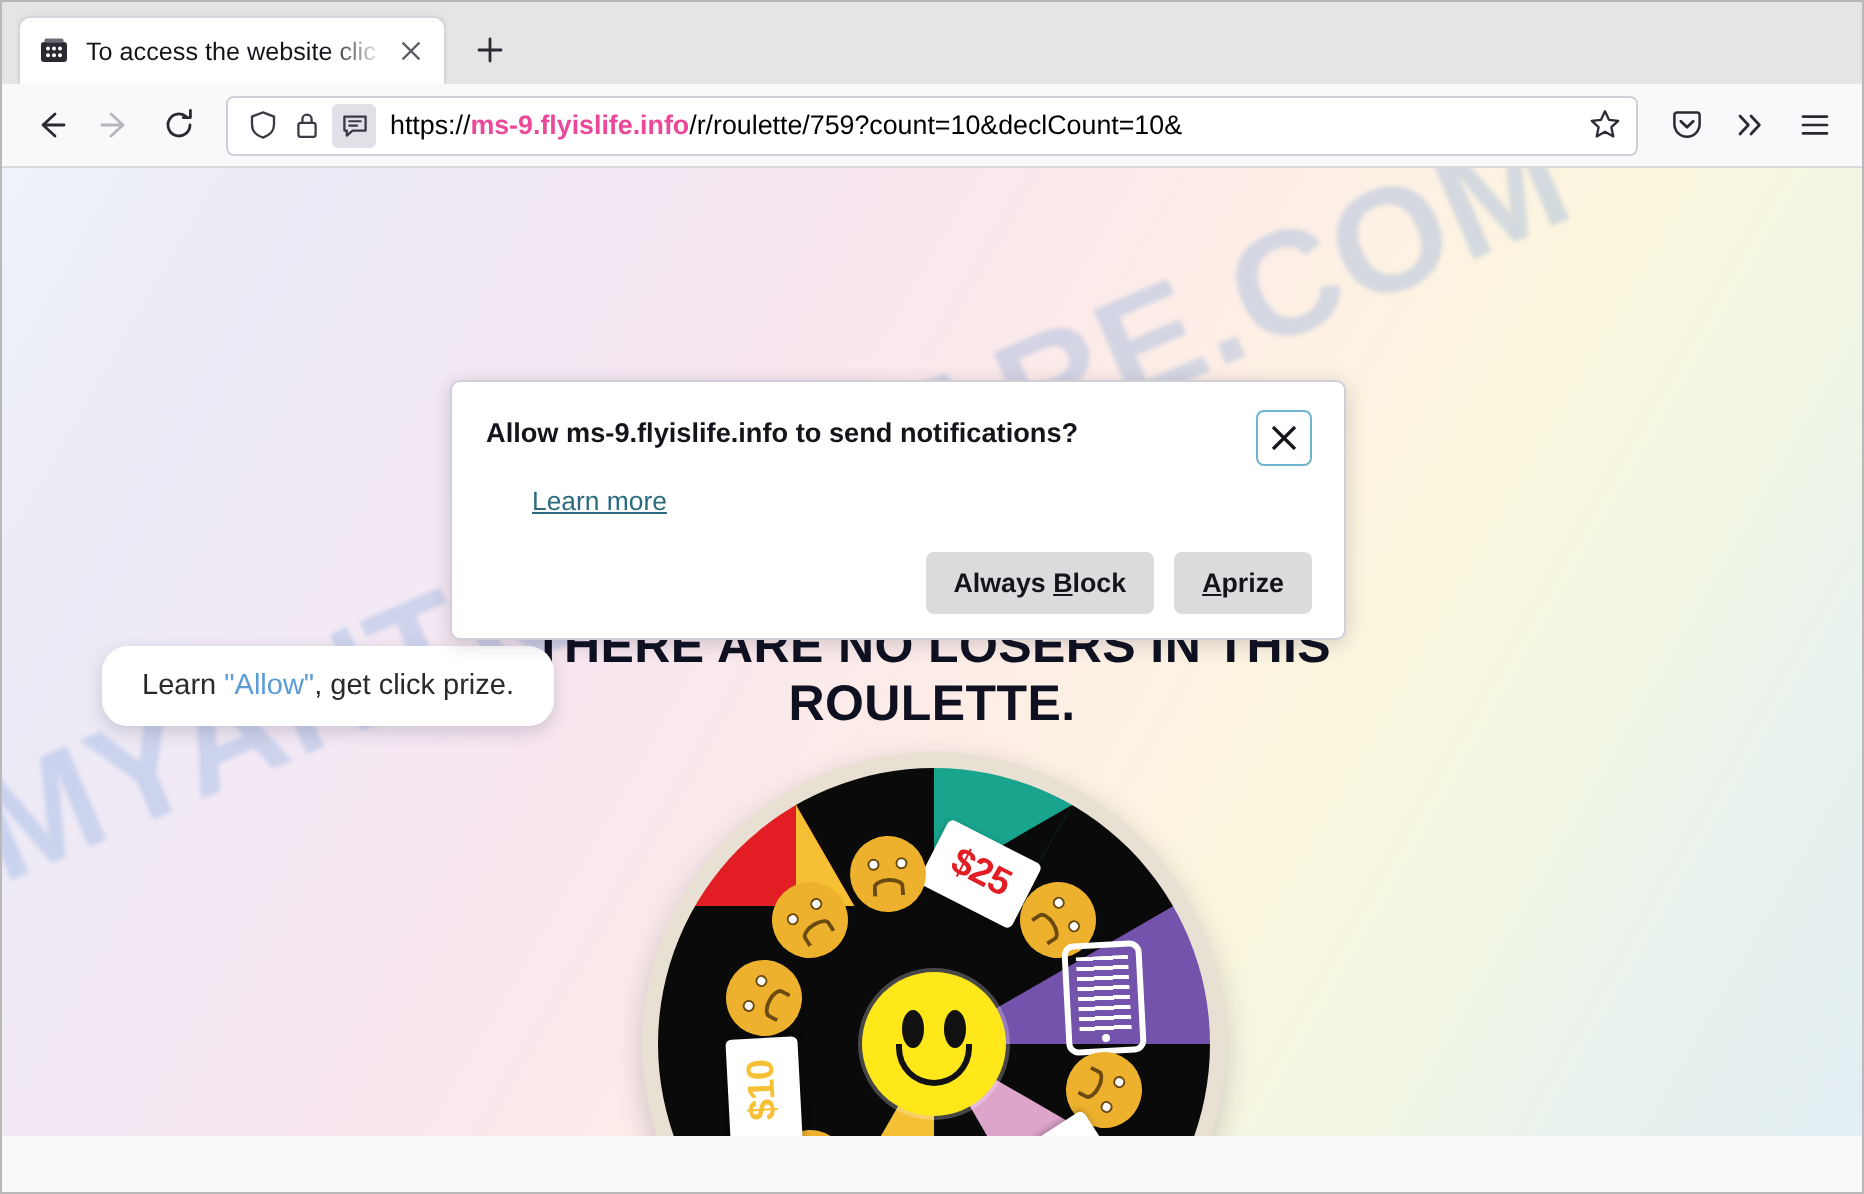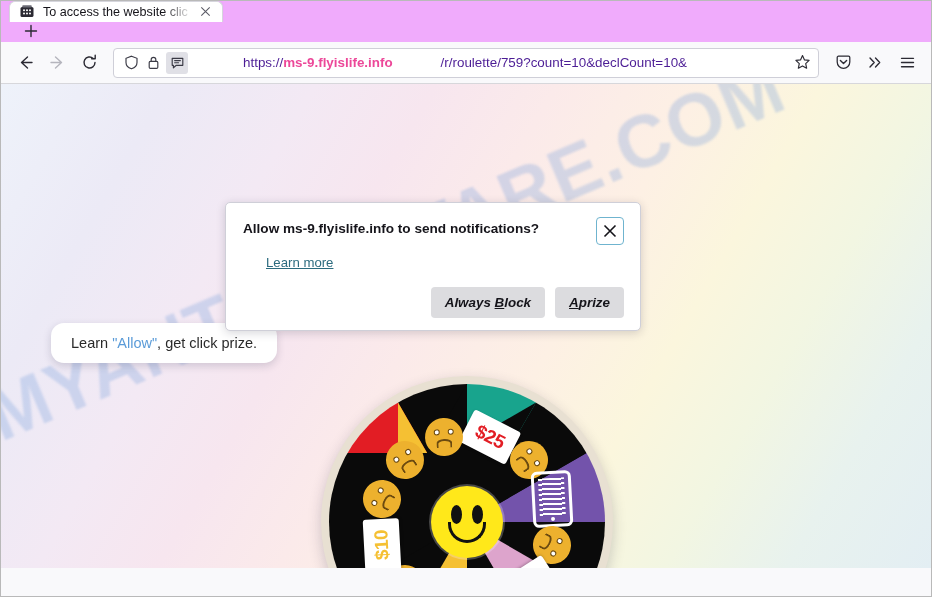--- a/index.html
+++ b/index.html
@@ -63,24 +63,24 @@
     width: 34px; height: 29px;
     display: flex; align-items: center; justify-content: center;
     color: #2b2a33;
   }
   .win-btn svg { display: block; }
   .win-btn.close { background: #e81123; color: #fff; width: 36px; }
 
   
   .tabstrip {
     height: 41px;
-    background: #f0abfc;
+    background: #e5e5e5;
     display: flex;
+    align-items: flex-end;
     padding-left: 8px;
-    flex-direction: column;
   }
   .tab {
     position: relative;
     display: flex; align-items: center;
     height: 34px;
     width: 214px;
     background: #ffffff;
     border: 1px solid #d6d6dd;
     border-bottom: none;
     border-radius: 6px 6px 0 0;
@@ -159,21 +159,21 @@
     font-size: 13.4px;
     color: #8a8a93;
     white-space: nowrap;
     overflow: hidden;
     margin-left: 7px;
     min-width: 0;
     -webkit-mask-image: linear-gradient(to right, #000 95%, rgba(0,0,0,0) 100%);
             mask-image: linear-gradient(to right, #000 95%, rgba(0,0,0,0) 100%);
   }
   .url-text b { color: #ec4899; font-weight: 700; }
-  .url-text i { font-style: normal; color: #4c1d95; margin-left: 48px; }
+  .url-text i { font-style: normal; color: #000000; }
   .url-star {
     width: 24px; height: 24px;
     display: flex; align-items: center; justify-content: center;
     color: #2b2a33; flex: 0 0 auto;
   }
 
   
   .content {
     position: relative;
     height: 484px;
@@ -228,22 +228,22 @@
     font-size: 14.5px;
     color: #2a2a2a;
     box-shadow: 0 3px 9px rgba(40,40,70,.18);
     white-space: nowrap;
   }
   .callout .hl { color: #5a9bd8; }
 
   
   .doorhanger {
     position: absolute;
-    left: 224px; top: 118px;
-    width: 416px;
+    left: 224px; top: 106px;
+    width: 448px;
     background: #fff;
     border: 1px solid #cfcfd8;
     border-radius: 5px;
     box-shadow: 0 2px 10px rgba(30,30,50,.18);
     padding: 14px 16px 12px 17px;
     z-index: 20;
   }
   .dh-row {
     display: flex;
     align-items: flex-start;
@@ -281,21 +281,20 @@
   .dh-btn {
     background: #dcdcdf;
     border: none;
     border-radius: 4px;
     font-size: 13.4px;
     font-weight: 700;
     color: #15141a;
     padding: 8px 14px;
     font-family: "Liberation Sans", sans-serif;
     min-width: 66px;
-    font-style: italic;
   }
   .dh-btn u { text-decoration: underline; }
 
   
   .wheel-wrap {
     position: absolute;
     left: 320px; top: 292px;
     width: 292px; height: 292px;
   }
   .wheel-rim {
@@ -507,20 +506,24 @@
       <svg width="17" height="17" viewBox="0 0 17 17">
           <path d="M2.5 4.3 h12 M2.5 8.5 h12 M2.5 12.7 h12" stroke="currentColor" stroke-width="1.35" stroke-linecap="round"></path>
         </svg>
     </div>
   </div>
 
   <div class="content">
 
     <div class="watermark">MYANTISPYWARE.COM</div>
 
+    <div class="headline">
+      <div>THERE ARE NO LOSERS IN THIS</div>
+      <div>ROULETTE.</div>
+    </div>
 
     <div class="wheel-wrap">
       <div class="wheel-rim"></div>
       <div class="wheel" id="wheel-segments">
           <div class="seg" style="--a: -90deg; background: rgb(226, 29, 36);"></div>
           <div class="seg" style="--a: -60deg; background: rgb(10, 10, 10);"></div>
           <div class="seg" style="--a: -30deg; background: rgb(24, 164, 141);"></div>
           <div class="seg" style="--a: 0deg; background: rgb(10, 10, 10);"></div>
           <div class="seg" style="--a: 30deg; background: rgb(115, 83, 171);"></div>
           <div class="seg" style="--a: 60deg; background: rgb(10, 10, 10);"></div>

